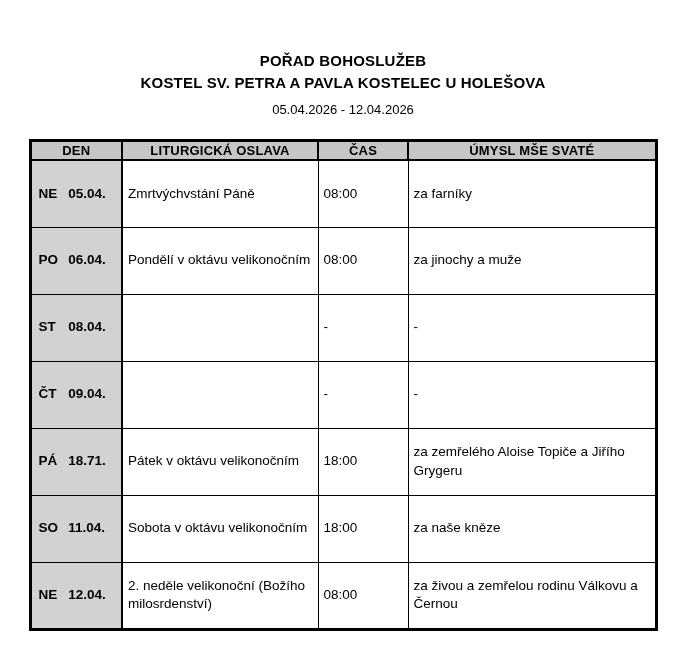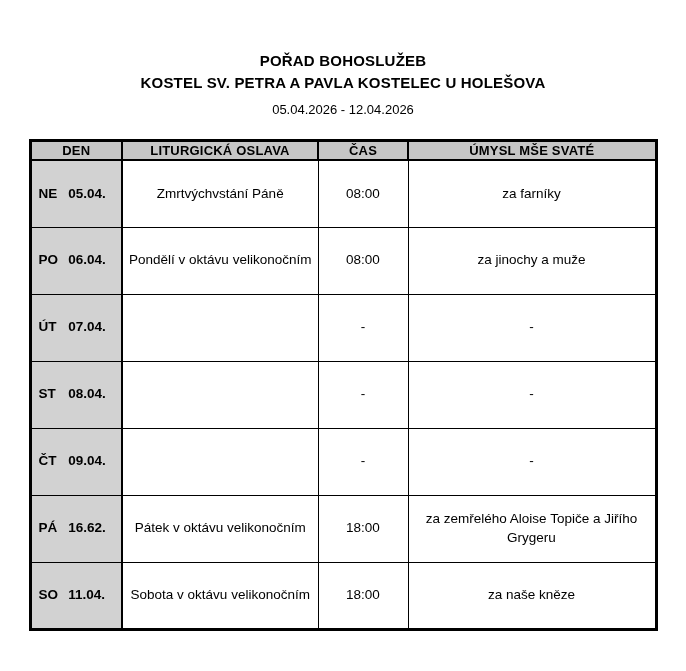--- a/index.html
+++ b/index.html
@@ -51,21 +51,20 @@
     font-size:13px;
     font-weight:bold;
     height:15px;
     padding:1px 2px;
     text-align:center;
     letter-spacing:.2px;
   }
   .schedule td{
     border:1px solid var(--border-color);
     font-size:13.5px;
-    text-align:center;
     vertical-align:middle;
     height:67px;
     padding:2px 5px;
     line-height:1.35;
   }
   .schedule td.day-cell{
     background:var(--day-col-bg);
     font-weight:bold;
     text-align:left;
     padding-left:7px;
@@ -119,59 +118,59 @@
         <td class="day-cell">
           <span class="day-abbr">PO</span>
           <span class="day-date">06.04.</span>
         </td>
         <td>Pondělí v oktávu velikonočním</td>
         <td>08:00</td>
         <td>za jinochy a muže</td>
       </tr>
       <tr>
         <td class="day-cell">
-          <span class="day-abbr">ÚT</span>
-          <span class="day-date">07.04.</span>
-        </td>
-        <td></td>
-        <td>-</td>
-        <td>-</td>
-      </tr>
-      <tr>
-        <td class="day-cell">
           <span class="day-abbr">ST</span>
           <span class="day-date">08.04.</span>
         </td>
         <td></td>
         <td>-</td>
         <td>-</td>
       </tr>
       <tr>
         <td class="day-cell">
           <span class="day-abbr">ČT</span>
           <span class="day-date">09.04.</span>
         </td>
         <td></td>
         <td>-</td>
         <td>-</td>
       </tr>
       <tr>
         <td class="day-cell">
           <span class="day-abbr">PÁ</span>
-          <span class="day-date">16.62.</span>
+          <span class="day-date">18.71.</span>
         </td>
         <td>Pátek v oktávu velikonočním</td>
         <td>18:00</td>
         <td>za zemřelého Aloise Topiče a Jiřího Grygeru</td>
       </tr>
       <tr>
         <td class="day-cell">
           <span class="day-abbr">SO</span>
           <span class="day-date">11.04.</span>
         </td>
         <td>Sobota v oktávu velikonočním</td>
         <td>18:00</td>
         <td>za naše kněze</td>
       </tr>
+      <tr>
+        <td class="day-cell">
+          <span class="day-abbr">NE</span>
+          <span class="day-date">12.04.</span>
+        </td>
+        <td>2. neděle velikonoční (Božího milosrdenství)</td>
+        <td>08:00</td>
+        <td>za živou a zemřelou rodinu Válkovu a Černou</td>
+      </tr>
     </tbody>
   </table>
 
 </div>
 
 </body></html>

